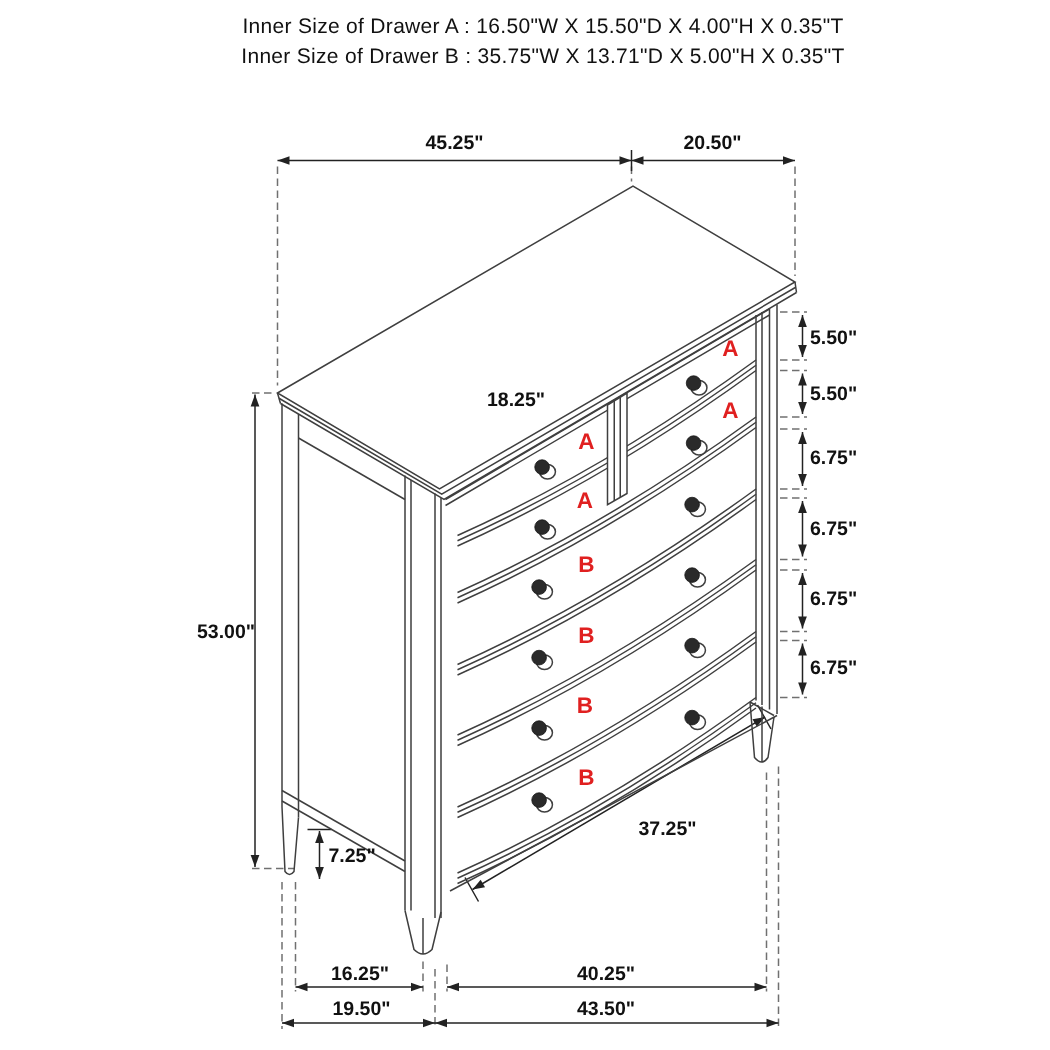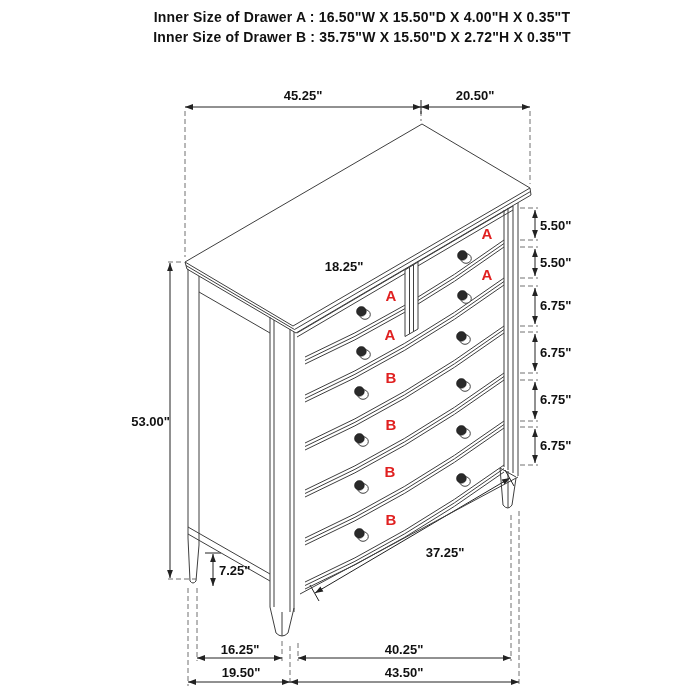--- a/index.html
+++ b/index.html
@@ -1,20 +1,20 @@
 <!DOCTYPE html>
 <html><head>
 <meta charset="utf-8">
 <style>
   html,body{margin:0;padding:0;background:#ffffff;}
   .stage{position:relative;width:700px;height:700px;background:#ffffff;overflow:hidden;
          font-family:"Liberation Sans",sans-serif;}
   .stage svg{position:absolute;left:0;top:0;}
   .title{position:absolute;top:7px;left:24px;right:0;text-align:center;
-         font-size:14px;font-weight:bold;color:#111;line-height:20px;letter-spacing:0.2px;}
+         font-size:14px;font-weight:normal;color:#111;line-height:20px;letter-spacing:0.2px;}
   .dim{position:absolute;font-size:13px;font-weight:bold;color:#111;white-space:nowrap;}
   .dim.c{transform:translate(-50%,-50%);}
   .dim.l{transform:translateY(-50%);}
   .dim.r{transform:translate(-100%,-50%);}
   .letter{position:absolute;font-size:15px;font-weight:bold;color:#e02020;
           transform:translate(-50%,-50%);}
   .furn{stroke:#3f3f3f;fill:none;stroke-width:1;}
   .furnf{stroke:#3f3f3f;fill:#ffffff;stroke-width:1;}
   .dimline{stroke:#222;fill:none;stroke-width:1;}
   .arrow{marker-start:url(#mas);marker-end:url(#ma);}
@@ -22,21 +22,21 @@
   .kb{fill:#ffffff;stroke:#3f3f3f;stroke-width:1;}
   .kf{fill:#2a2a2a;stroke:#111;stroke-width:0.5;}
 </style>
 </head>
 <body>
 
 <div class="stage">
 
   <div class="title">
     <div>Inner Size of Drawer A : 16.50"W X 15.50"D X 4.00"H X 0.35"T</div>
-    <div>Inner Size of Drawer B : 35.75"W X 15.50"D X 2.72"H X 0.35"T</div>
+    <div>Inner Size of Drawer B : 35.75"W X 13.71"D X 5.00"H X 0.35"T</div>
   </div>
 
   <svg width="700" height="700" viewBox="0 0 700 700">
     <defs>
       <marker id="ma" orient="auto" markerWidth="10" markerHeight="8" refX="8.3" refY="3.5">
         <path d="M0.3,0.6 L8.3,3.5 L0.3,6.4 Z" fill="#222"></path>
       </marker>
       <marker id="mas" orient="auto-start-reverse" markerWidth="10" markerHeight="8" refX="8.3" refY="3.5">
         <path d="M0.3,0.6 L8.3,3.5 L0.3,6.4 Z" fill="#222"></path>
       </marker>

